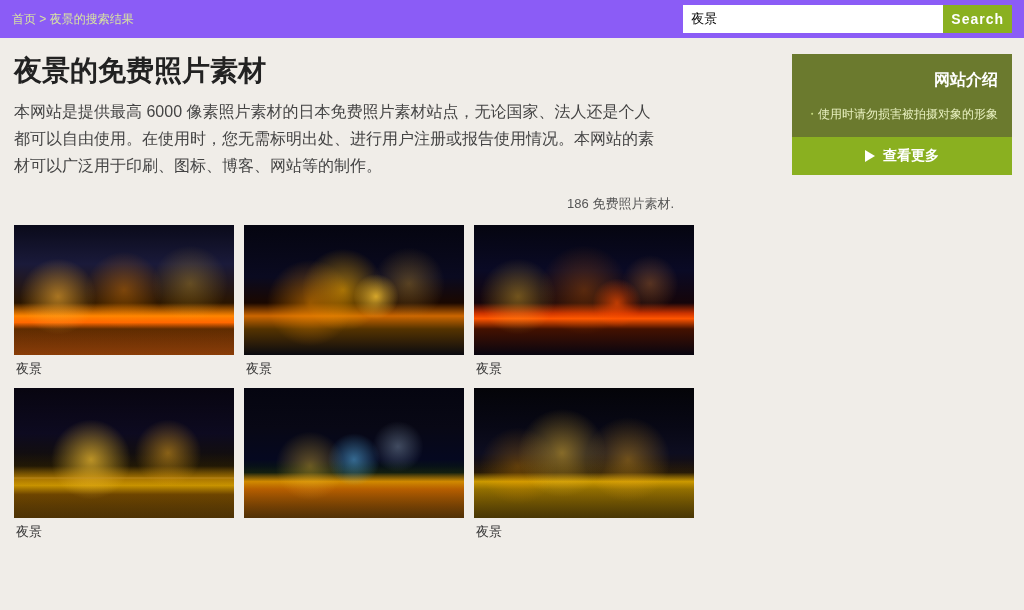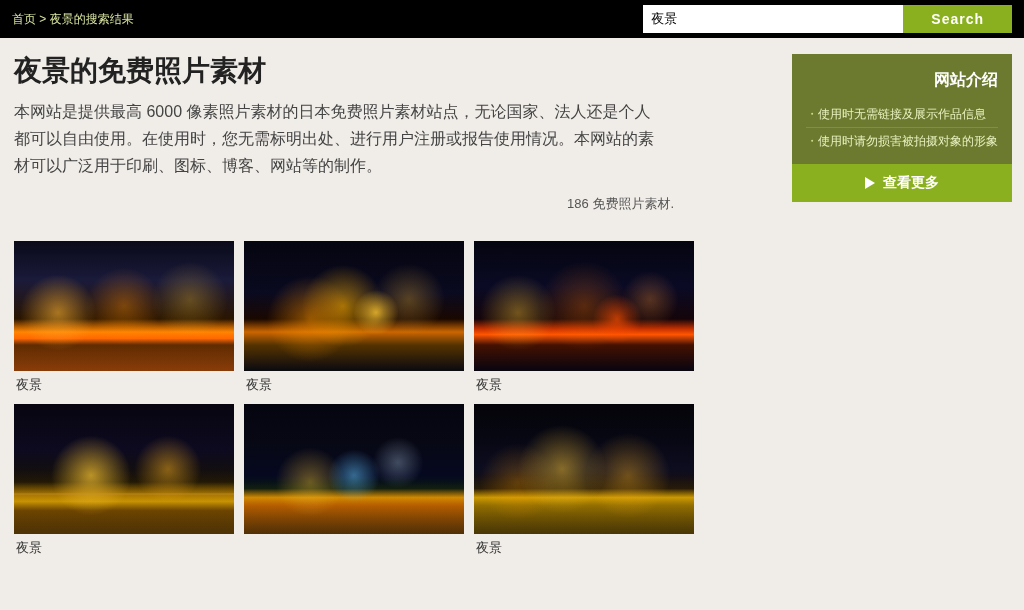--- a/index.html
+++ b/index.html
@@ -5,21 +5,21 @@
     * { margin: 0; padding: 0; box-sizing: border-box; }
     body {
       font-family: "MS Gothic", "Hiragino Kaku Gothic Pro", "Meiryo", sans-serif;
       background: #f0ede8;
       font-size: 13px;
       color: #333;
     }
 
     
     #header {
-      background: #000000;
+      background: #8b5cf6;
       height: 38px;
       display: flex;
       align-items: center;
       justify-content: space-between;
       padding: 0 12px;
     }
     #breadcrumb {
       color: #d8e4a0;
       font-size: 12px;
     }
@@ -36,21 +36,21 @@
       width: 260px;
       height: 28px;
       padding: 0 8px;
       border: none;
       font-size: 13px;
       outline: none;
       background: white;
     }
     #search-button {
       height: 28px;
-      padding: 0 28px;
+      padding: 0 8px;
       background: #8ab020;
       color: white;
       border: none;
       font-size: 14px;
       font-weight: bold;
       cursor: pointer;
       letter-spacing: 1px;
     }
 
     
@@ -79,21 +79,21 @@
       color: #444;
       line-height: 1.7;
       margin-bottom: 16px;
       max-width: 640px;
     }
 
     #result-count {
       text-align: right;
       font-size: 13px;
       color: #555;
-      margin-bottom: 28px;
+      margin-bottom: 12px;
       max-width: 660px;
     }
 
     
     #photo-grid {
       display: grid;
       grid-template-columns: repeat(3, 1fr);
       gap: 10px;
       max-width: 680px;
     }
@@ -329,21 +329,20 @@
         <div class="photo-thumb night-6"></div>
         <div class="photo-label">夜景</div>
       </div>
     </div>
   </div>
 
   <div id="sidebar">
     <div id="site-intro-box">
       <div id="site-intro-title">网站介绍</div>
       <ul id="site-intro-list">
-        <li>使用时无需链接及展示作品信息</li>
         <li>使用时请勿损害被拍摄对象的形象</li>
       </ul>
     </div>
     <button id="view-more-btn">
       <span class="play-icon"></span>
       <span>查看更多</span>
     </button>
   </div>
 
 </div>

